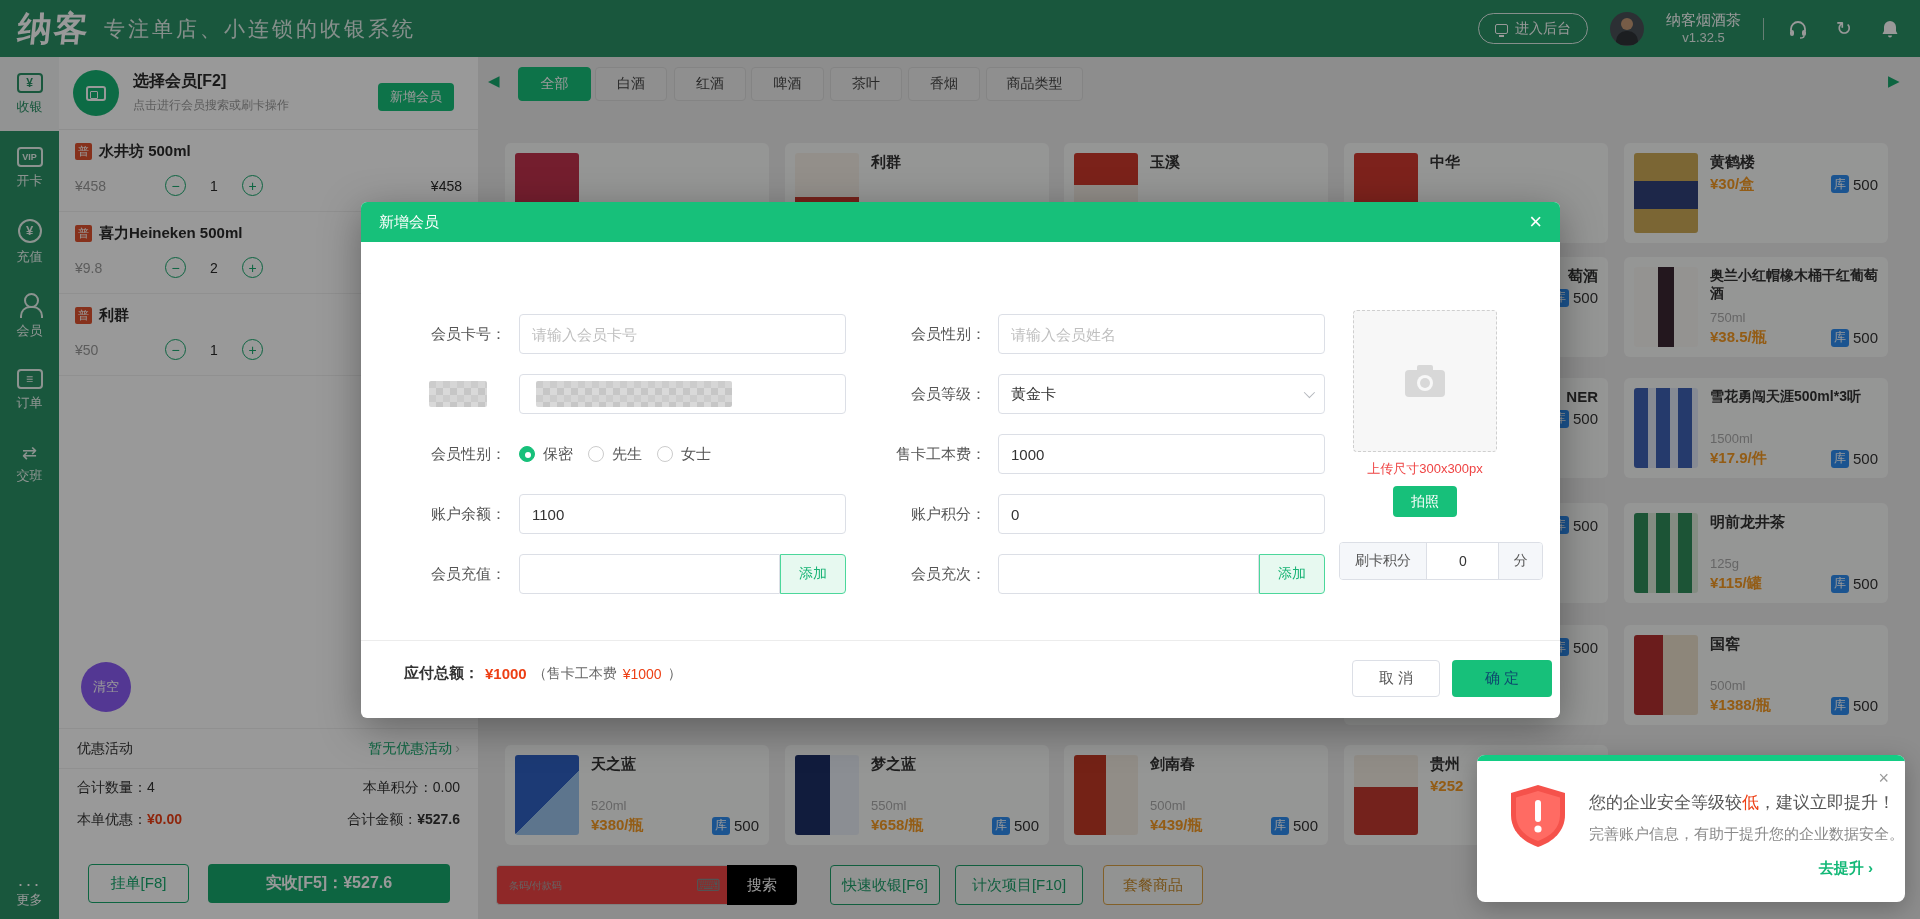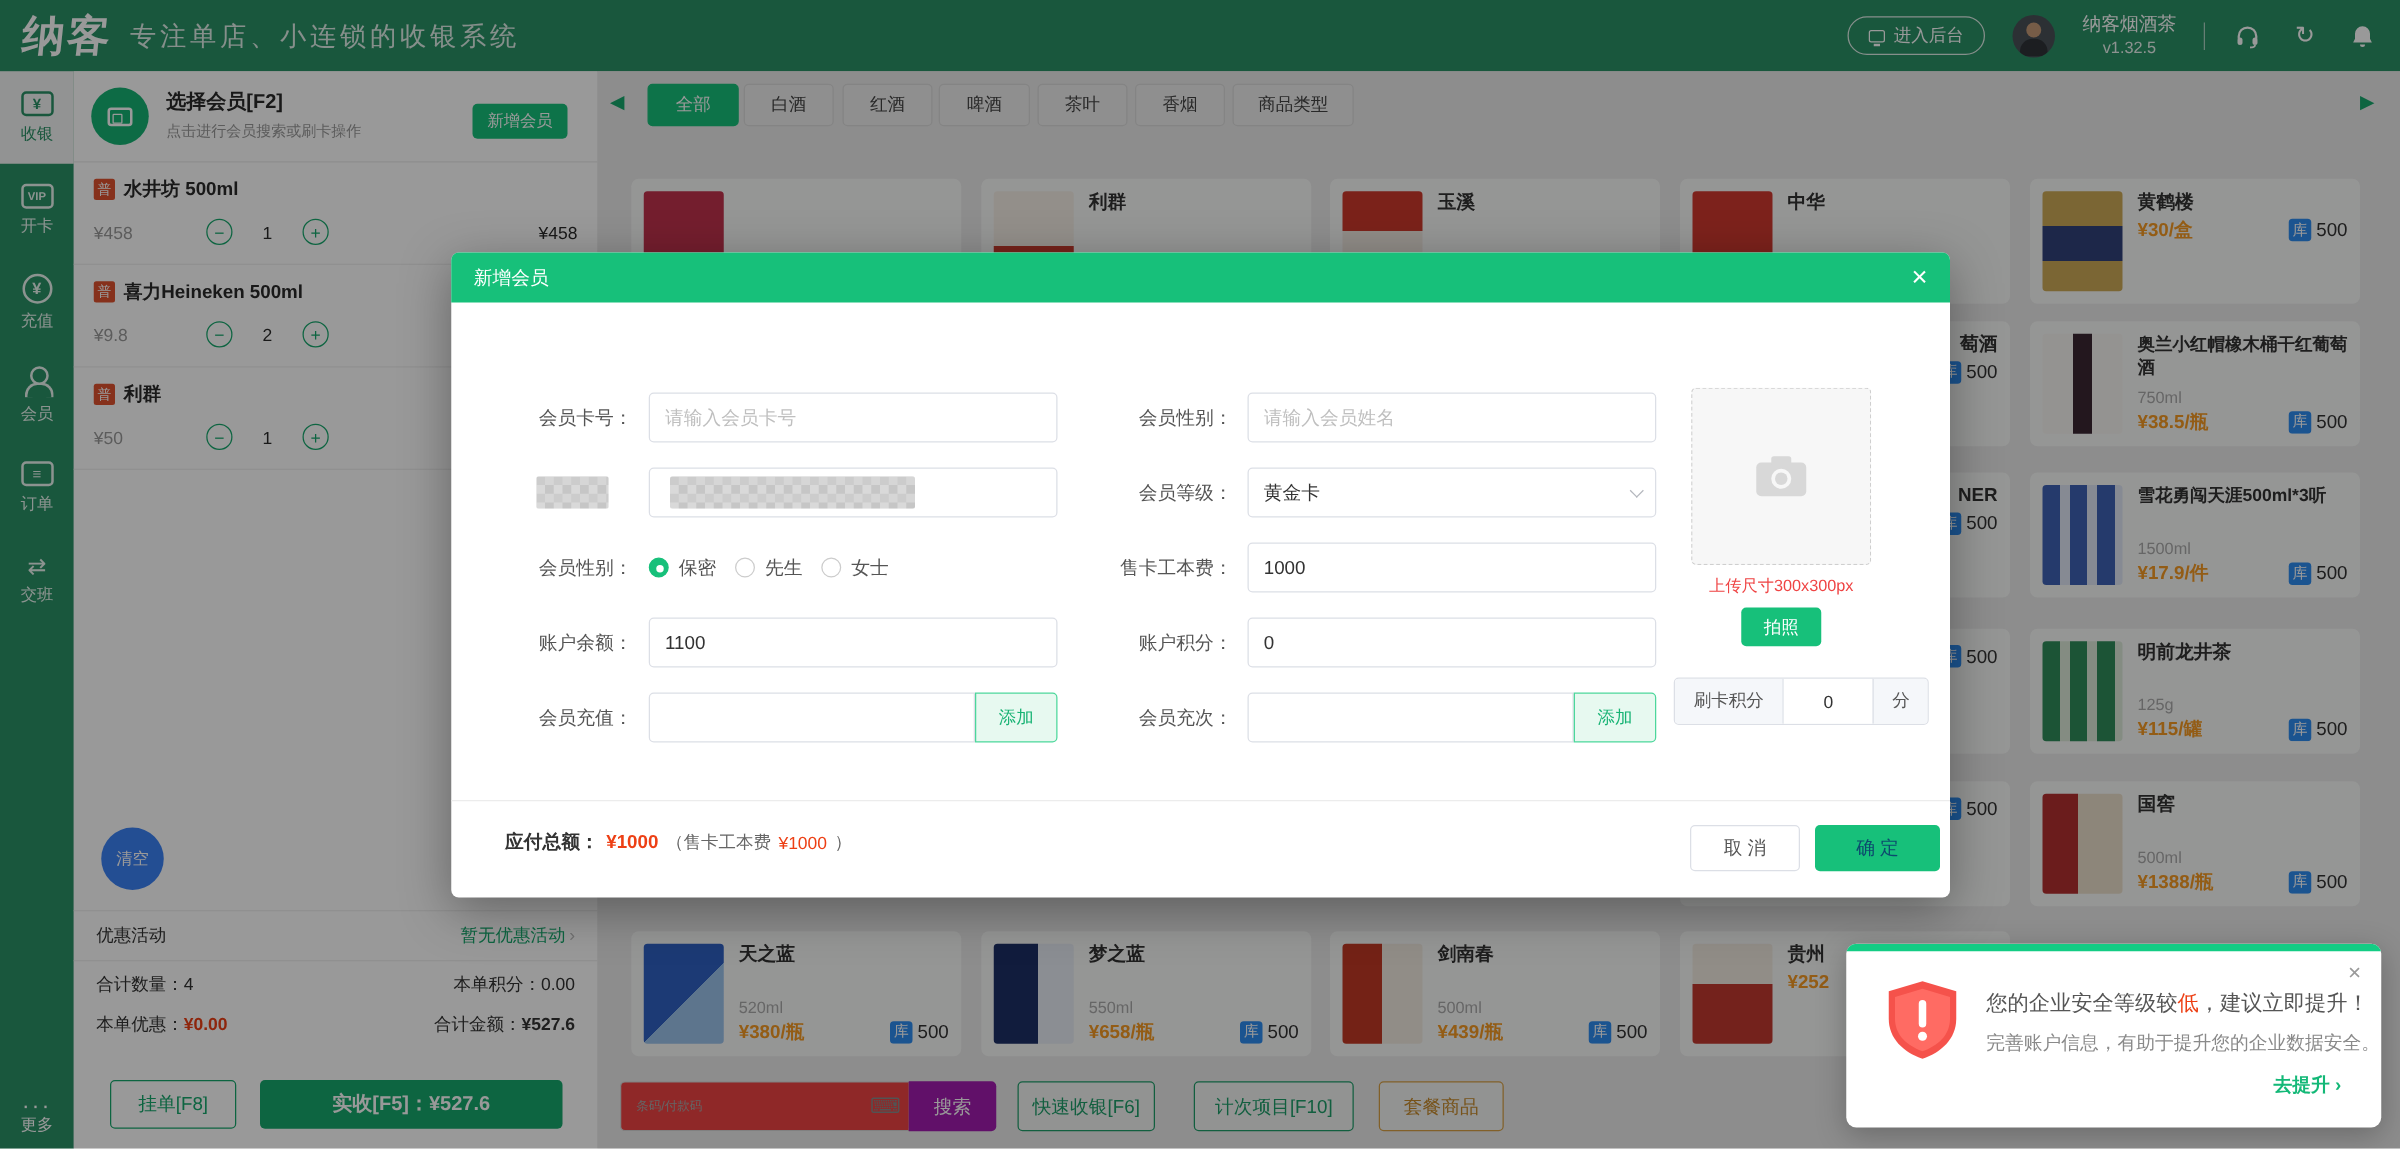--- a/index.html
+++ b/index.html
@@ -54,21 +54,21 @@
   .cart-item { height:82px; border-bottom:1px solid #f0f0f0; padding:12px 16px 0 16px; position:relative; }
   .ci-line1 { display:flex; align-items:center; gap:7px; }
   .ci-badge { background:#e0532f; color:#fff; font-size:11px; width:17px; height:17px; border-radius:2px; display:flex; align-items:center; justify-content:center; }
   .ci-name { font-size:15px; font-weight:bold; color:#2b2b2b; }
   .ci-line2 { display:flex; align-items:center; margin-top:14px; font-size:14px; }
   .ci-price { color:#9a9a9a; width:90px; }
   .ci-step { display:flex; align-items:center; gap:22px; }
   .step-btn { width:21px; height:21px; border:1.5px solid #17a86d; color:#17a86d; border-radius:50%; display:flex; align-items:center; justify-content:center; font-size:14px; line-height:1; background:#fff; cursor:pointer; }
   .ci-qty { color:#2b2b2b; min-width:12px; text-align:center; }
   .ci-total { margin-left:auto; color:#2b2b2b; }
-  .clear-btn { position:absolute; left:22px; top:605px; width:50px; height:50px; border-radius:50%; background:#3b82f6; color:#fff; font-size:13px; border:none; cursor:pointer; }
+  .clear-btn { position:absolute; left:22px; top:605px; width:50px; height:50px; border-radius:50%; background:#8b5cf6; color:#fff; font-size:13px; border:none; cursor:pointer; }
   .promo-row { position:absolute; left:0; top:671px; width:100%; height:41px; border-top:1px solid #f0f0f0; border-bottom:1px solid #f0f0f0; display:flex; align-items:center; padding:0 18px; font-size:14px; }
   .promo-val { margin-left:auto; color:#17a86d; cursor:pointer; }
   .promo-val .chev { color:#bcbcbc; margin-left:3px; }
   .sum-row { position:absolute; left:0; width:100%; display:flex; padding:0 18px; font-size:14px; color:#333; }
   .sum-row .right { margin-left:auto; }
   .red { color:#ed3f14; }
   .bold { font-weight:bold; }
   .cart-actions { position:absolute; left:0; top:807px; width:100%; height:40px; }
   .hold-btn { position:absolute; left:29px; width:101px; height:39px; background:#fff; border:1px solid #17a86d; color:#17a86d; font-size:15px; border-radius:4px; cursor:pointer; }
   .pay-btn { position:absolute; left:149px; width:242px; height:39px; background:#17a86d; border:none; color:#fff; font-size:16px; font-weight:bold; border-radius:4px; cursor:pointer; }
@@ -88,21 +88,21 @@
   .pprice { color:#f59a23; font-size:15px; font-weight:bold; }
   .pstock { margin-left:auto; display:flex; align-items:center; gap:4px; font-size:15px; color:#333; }
   .kw { background:#2d8cf0; color:#fff; font-size:12px; width:18px; height:18px; border-radius:3px; display:flex; align-items:center; justify-content:center; font-style:normal; }
   .pcard.peek { justify-content:flex-end; }
   .pcard.peek .pbody { margin-left:0; align-items:flex-end; }
   .bottom-bar { position:absolute; left:0; top:795px; width:100%; height:67px; }
   .scan-wrap { position:absolute; left:18px; top:13px; width:301px; height:40px; display:flex; }
   .scan-input { width:231px; height:40px; border:1px solid #d6d6d6; border-right:none; border-radius:4px 0 0 4px; background:#ef4444; font-size:10px; padding:0 30px 0 12px; color:#333; }
   .scan-input::placeholder { color:#a8a8a8; }
   .kbd-icon { position:absolute; left:200px; top:10px; color:#8a8a8a; font-size:17px; }
-  .search-btn { width:70px; height:40px; background:#a21caf; color:#fff; border:none; border-radius:0 4px 4px 0; font-size:15px; cursor:pointer; }
+  .search-btn { width:70px; height:40px; background:#000000; color:#fff; border:none; border-radius:0 4px 4px 0; font-size:15px; cursor:pointer; }
   .ghost-btn { position:absolute; top:13px; height:40px; background:#f3f5f4; border:1px solid #1f9e6a; color:#1f9e6a; font-size:15px; border-radius:4px; cursor:pointer; }
   .ghost-btn.gold { border-color:#d9a145; color:#c78b2d; }
 
   
   .dim { position:absolute; inset:0; background:rgba(0,0,0,.4); z-index:40; }
 
   
   .modal { position:absolute; left:361px; top:202px; width:1199px; height:516px; background:#fff; border-radius:6px; box-shadow:0 10px 40px rgba(0,0,0,.35); z-index:50; }
   .modal-hd { height:40px; background:#17c07a; border-radius:6px 6px 0 0; display:flex; align-items:center; padding:0 18px; color:#fff; font-size:15px; }
   .modal-close { margin-left:auto; font-size:22px; cursor:pointer; line-height:1; }
@@ -499,21 +499,21 @@
         </div>
       </div>
     </div>
 
     <div class="bottom-bar">
       <div class="scan-wrap">
         <input class="scan-input" placeholder="条码/付款码" style="">
         <span class="kbd-icon">⌨</span>
         <button class="search-btn">搜索</button>
       </div>
-      <button class="ghost-btn" style="left:336px;width:110px">快速收银[F6]</button>
+      <button class="ghost-btn" style="left:352px;width:110px">快速收银[F6]</button>
       <button class="ghost-btn" style="left:477px;width:128px">计次项目[F10]</button>
       <button class="ghost-btn gold" style="left:625px;width:100px">套餐商品</button>
     </div>
   </main>
 
   <div class="dim"></div>
 
   <div class="modal">
     <div class="modal-hd">
       <span>新增会员</span>

